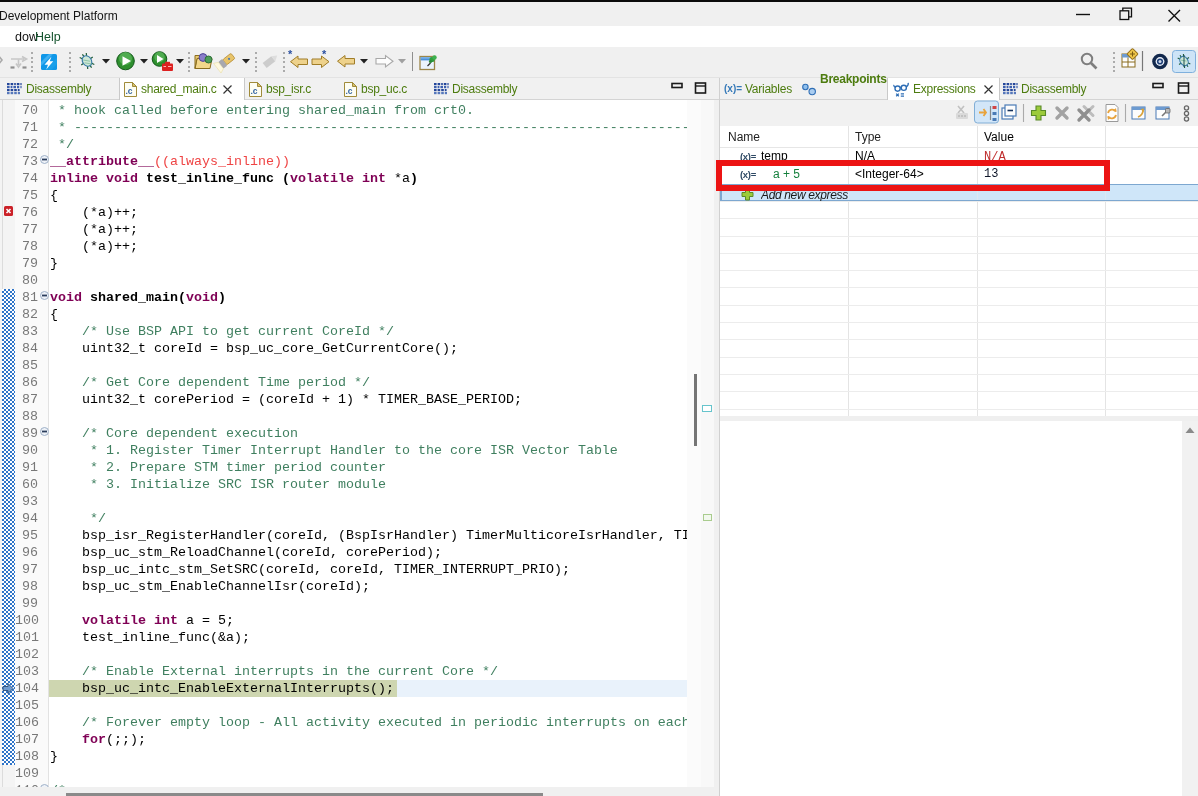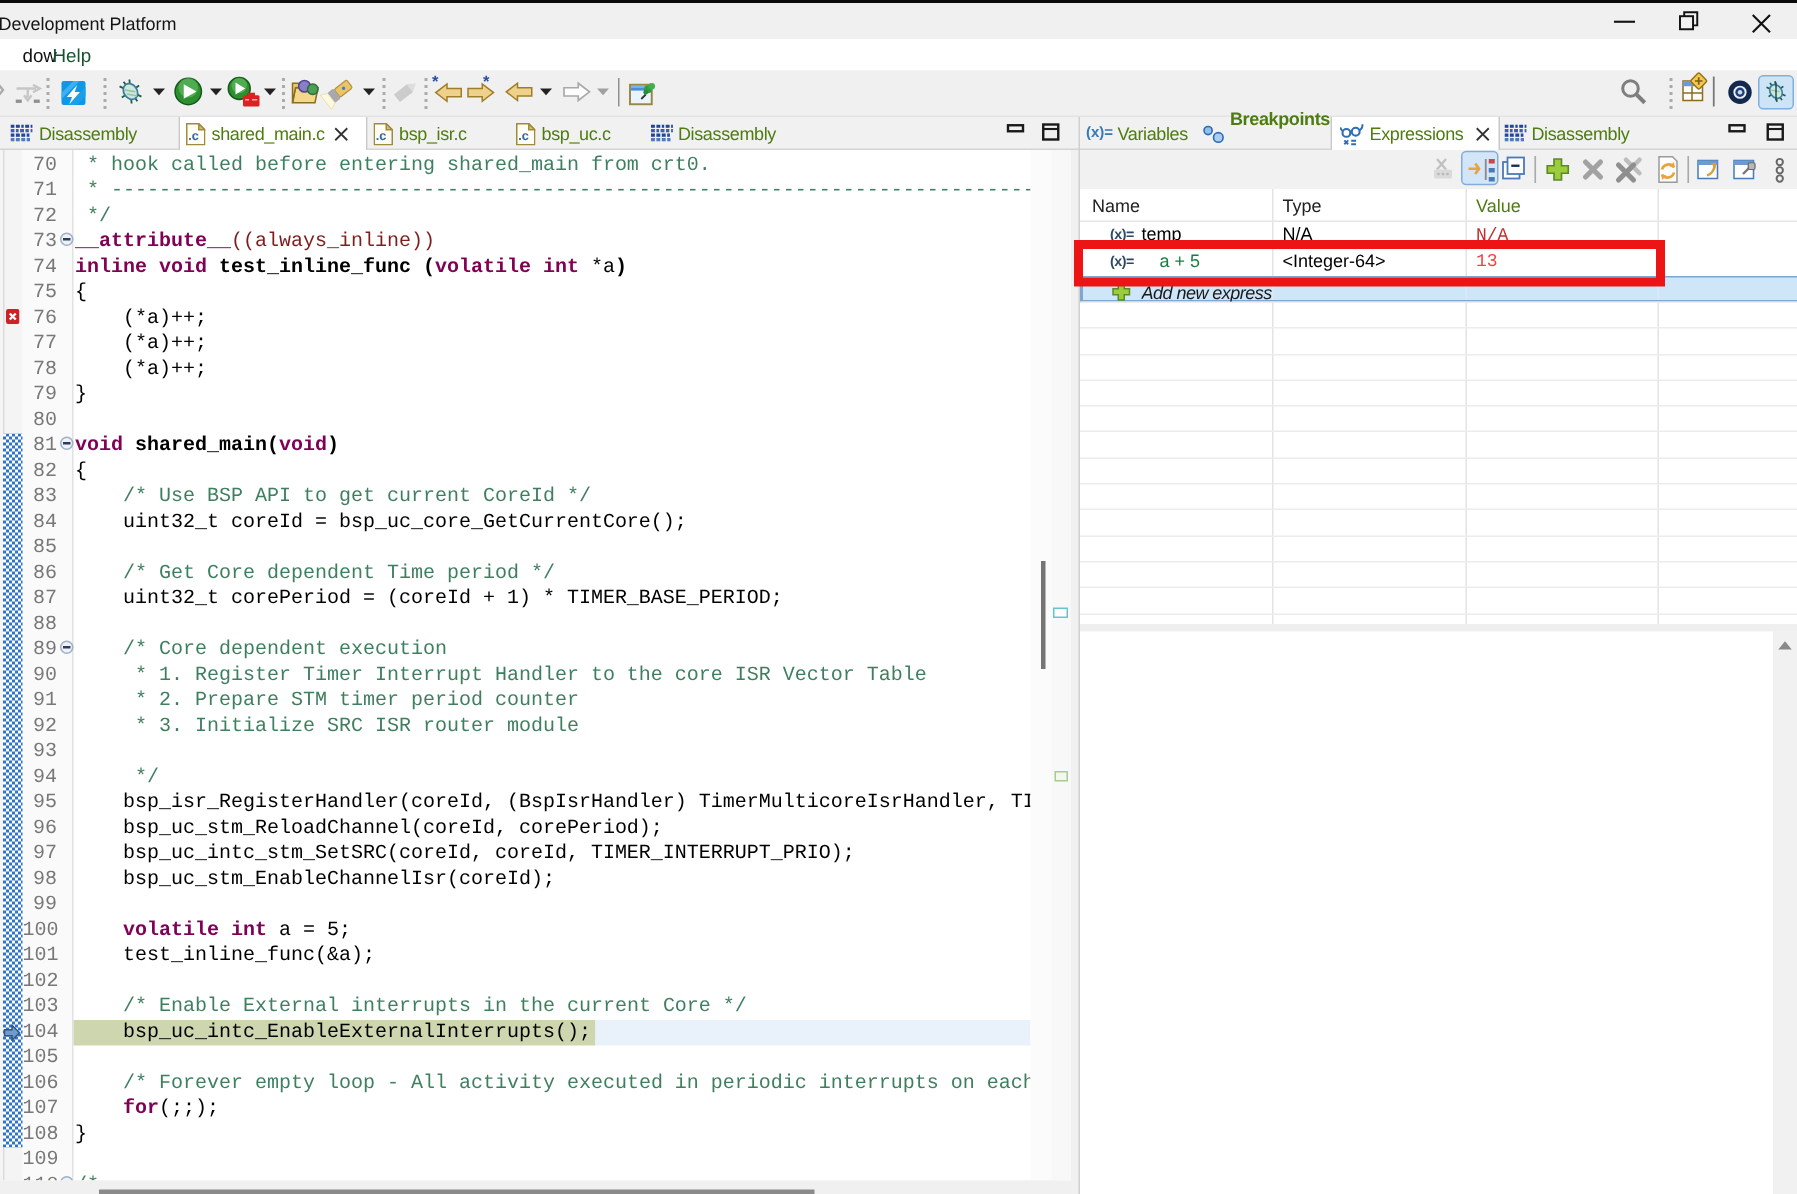--- a/index.html
+++ b/index.html
@@ -2,21 +2,21 @@
 <html><head>
 <meta charset="utf-8">
 <style>
 * { margin:0; padding:0; box-sizing:border-box; }
 html,body { width:1198px; height:796px; overflow:hidden; background:#f0f0f0;
   font-family:"Liberation Sans", sans-serif; }
 .abs { position:absolute; }
 #win { position:relative; width:1198px; height:796px; overflow:hidden; }
 .cm { color:#3F7F5F; }
 .kw { color:#7F0055; font-weight:bold; }
-.kp { color:#7f1d1d;margin-top:43px; }
+.kp { color:#ef4444;margin-top:43px; }
 .fn { font-weight:bold; }
 .num { height:17px; line-height:17px; text-align:right; font-family:"Liberation Mono", monospace;
   font-size:13.34px; color:#787878; }
 .cl { position:absolute; left:49px; height:17px; line-height:17px; white-space:pre;
   font-family:"Liberation Mono", monospace; font-size:13.34px; color:#000; padding-left:1px; }
 .tabtxt { position:absolute; font-size:12px; color:#4d7c0f; line-height:22px; letter-spacing:-0.25px; }
 .sep-dot { position:absolute; top:52px; width:2px; height:21px;
   background-image:repeating-linear-gradient(#ababab 0 2px, #f0f0f0 2px 4.6px); }
 </style>
 </head>
@@ -254,21 +254,21 @@
 <div class="num">82</div>
 <div class="num">83</div>
 <div class="num">84</div>
 <div class="num">85</div>
 <div class="num">86</div>
 <div class="num">87</div>
 <div class="num">88</div>
 <div class="num">89</div>
 <div class="num">90</div>
 <div class="num">91</div>
-<div class="num">92</div>
+<div class="num">60</div>
 <div class="num">93</div>
 <div class="num">94</div>
 <div class="num">95</div>
 <div class="num">96</div>
 <div class="num">97</div>
 <div class="num">98</div>
 <div class="num">99</div>
 <div class="num">100</div>
 <div class="num">101</div>
 <div class="num">102</div>
@@ -454,30 +454,30 @@
 <circle cx="236.5" cy="8" r="2.1" fill="none" stroke="#666" stroke-width="1.3"></circle>
 <circle cx="236.5" cy="13.5" r="2.1" fill="none" stroke="#666" stroke-width="1.3"></circle>
 <circle cx="236.5" cy="19" r="2.1" fill="none" stroke="#666" stroke-width="1.3"></circle>
 </svg>
 <div class="abs" style="left:720px;top:126px;width:478px;height:290px;background:#ffffff;overflow:hidden;">
 <div class="abs" style="left:128px;top:0;width:1px;height:290px;background:#e4e4e4;"></div>
 <div class="abs" style="left:257px;top:0;width:1px;height:290px;background:#e4e4e4;"></div>
 <div class="abs" style="left:385px;top:0;width:1px;height:290px;background:#e4e4e4;"></div>
 <div class="abs" style="left:8px;top:4px;font-size:12px;color:#222;">Name</div>
 <div class="abs" style="left:135px;top:4px;font-size:12px;color:#222;">Type</div>
-<div class="abs" style="left:264px;top:4px;font-size:12px;color:#4d7c0f;">Value</div>
+<div class="abs" style="left:264px;top:4px;font-size:12px;color:#000000;">Value</div>
 <div class="abs" style="left:0;top:21px;width:478px;height:1px;background:#e6e6e6;"></div>
 <div class="abs" style="left:20px;top:24.5px;font-size:9.5px;font-weight:bold;color:#2e4964;letter-spacing:-0.3px;">(x)=</div>
 <div class="abs" style="left:41px;top:23px;font-size:12px;color:#000;">temp</div>
 <div class="abs" style="left:135px;top:23px;font-size:12px;color:#000;">N/A</div>
 <div class="abs" style="left:264px;top:24px;font-size:12px;color:#c03030;font-family:'Liberation Mono', monospace;">N/A</div>
 <div class="abs" style="left:20px;top:42.5px;font-size:9.5px;font-weight:bold;color:#2e4964;letter-spacing:-0.3px;">(x)=</div>
 <div class="abs" style="left:53px;top:41px;font-size:12px;color:#15803d;">a + 5</div>
 <div class="abs" style="left:135px;top:41px;font-size:12px;color:#000;">&lt;Integer-64&gt;</div>
-<div class="abs" style="left:264px;top:41px;font-size:12px;color:#ef4444;font-family:'Liberation Mono', monospace;">13</div>
+<div class="abs" style="left:264px;top:41px;font-size:12px;color:#0f172a;font-family:'Liberation Mono', monospace;">13</div>
 <div class="abs" style="left:0;top:58px;width:478px;height:17px;background:#cfe6f9;border-top:1px solid #7da7d0;border-bottom:1px solid #7da7d0;"></div>
 <div class="abs" style="left:128px;top:59px;width:1px;height:15px;background:#dde8f2;"></div>
 <div class="abs" style="left:257px;top:59px;width:1px;height:15px;background:#dde8f2;"></div>
 <div class="abs" style="left:385px;top:59px;width:1px;height:15px;background:#dde8f2;"></div>
 <div class="abs" style="left:0;top:58px;width:2px;height:17px;background:#7da7d0;"></div>
 <svg class="abs" style="left:21px;top:62px;" width="13" height="13" viewBox="0 0 13 13">
         <path d="M 4.5 1 L 8.5 1 L 8.5 4.5 L 12 4.5 L 12 8.5 L 8.5 8.5 L 8.5 12 L 4.5 12 L 4.5 8.5 L 1 8.5 L 1 4.5 L 4.5 4.5 Z" fill="#9ccb3b" stroke="#5a8a28" stroke-width="1"></path>
       </svg>
 <div class="abs" style="left:41px;top:62px;width:87px;overflow:hidden;font-size:12px;font-style:italic;letter-spacing:-0.35px;color:#1a1a1a;white-space:nowrap;">Add new expression</div>
 <div class="abs" style="left:0;top:75px;width:478px;height:1px;background:#ececec;"></div>

